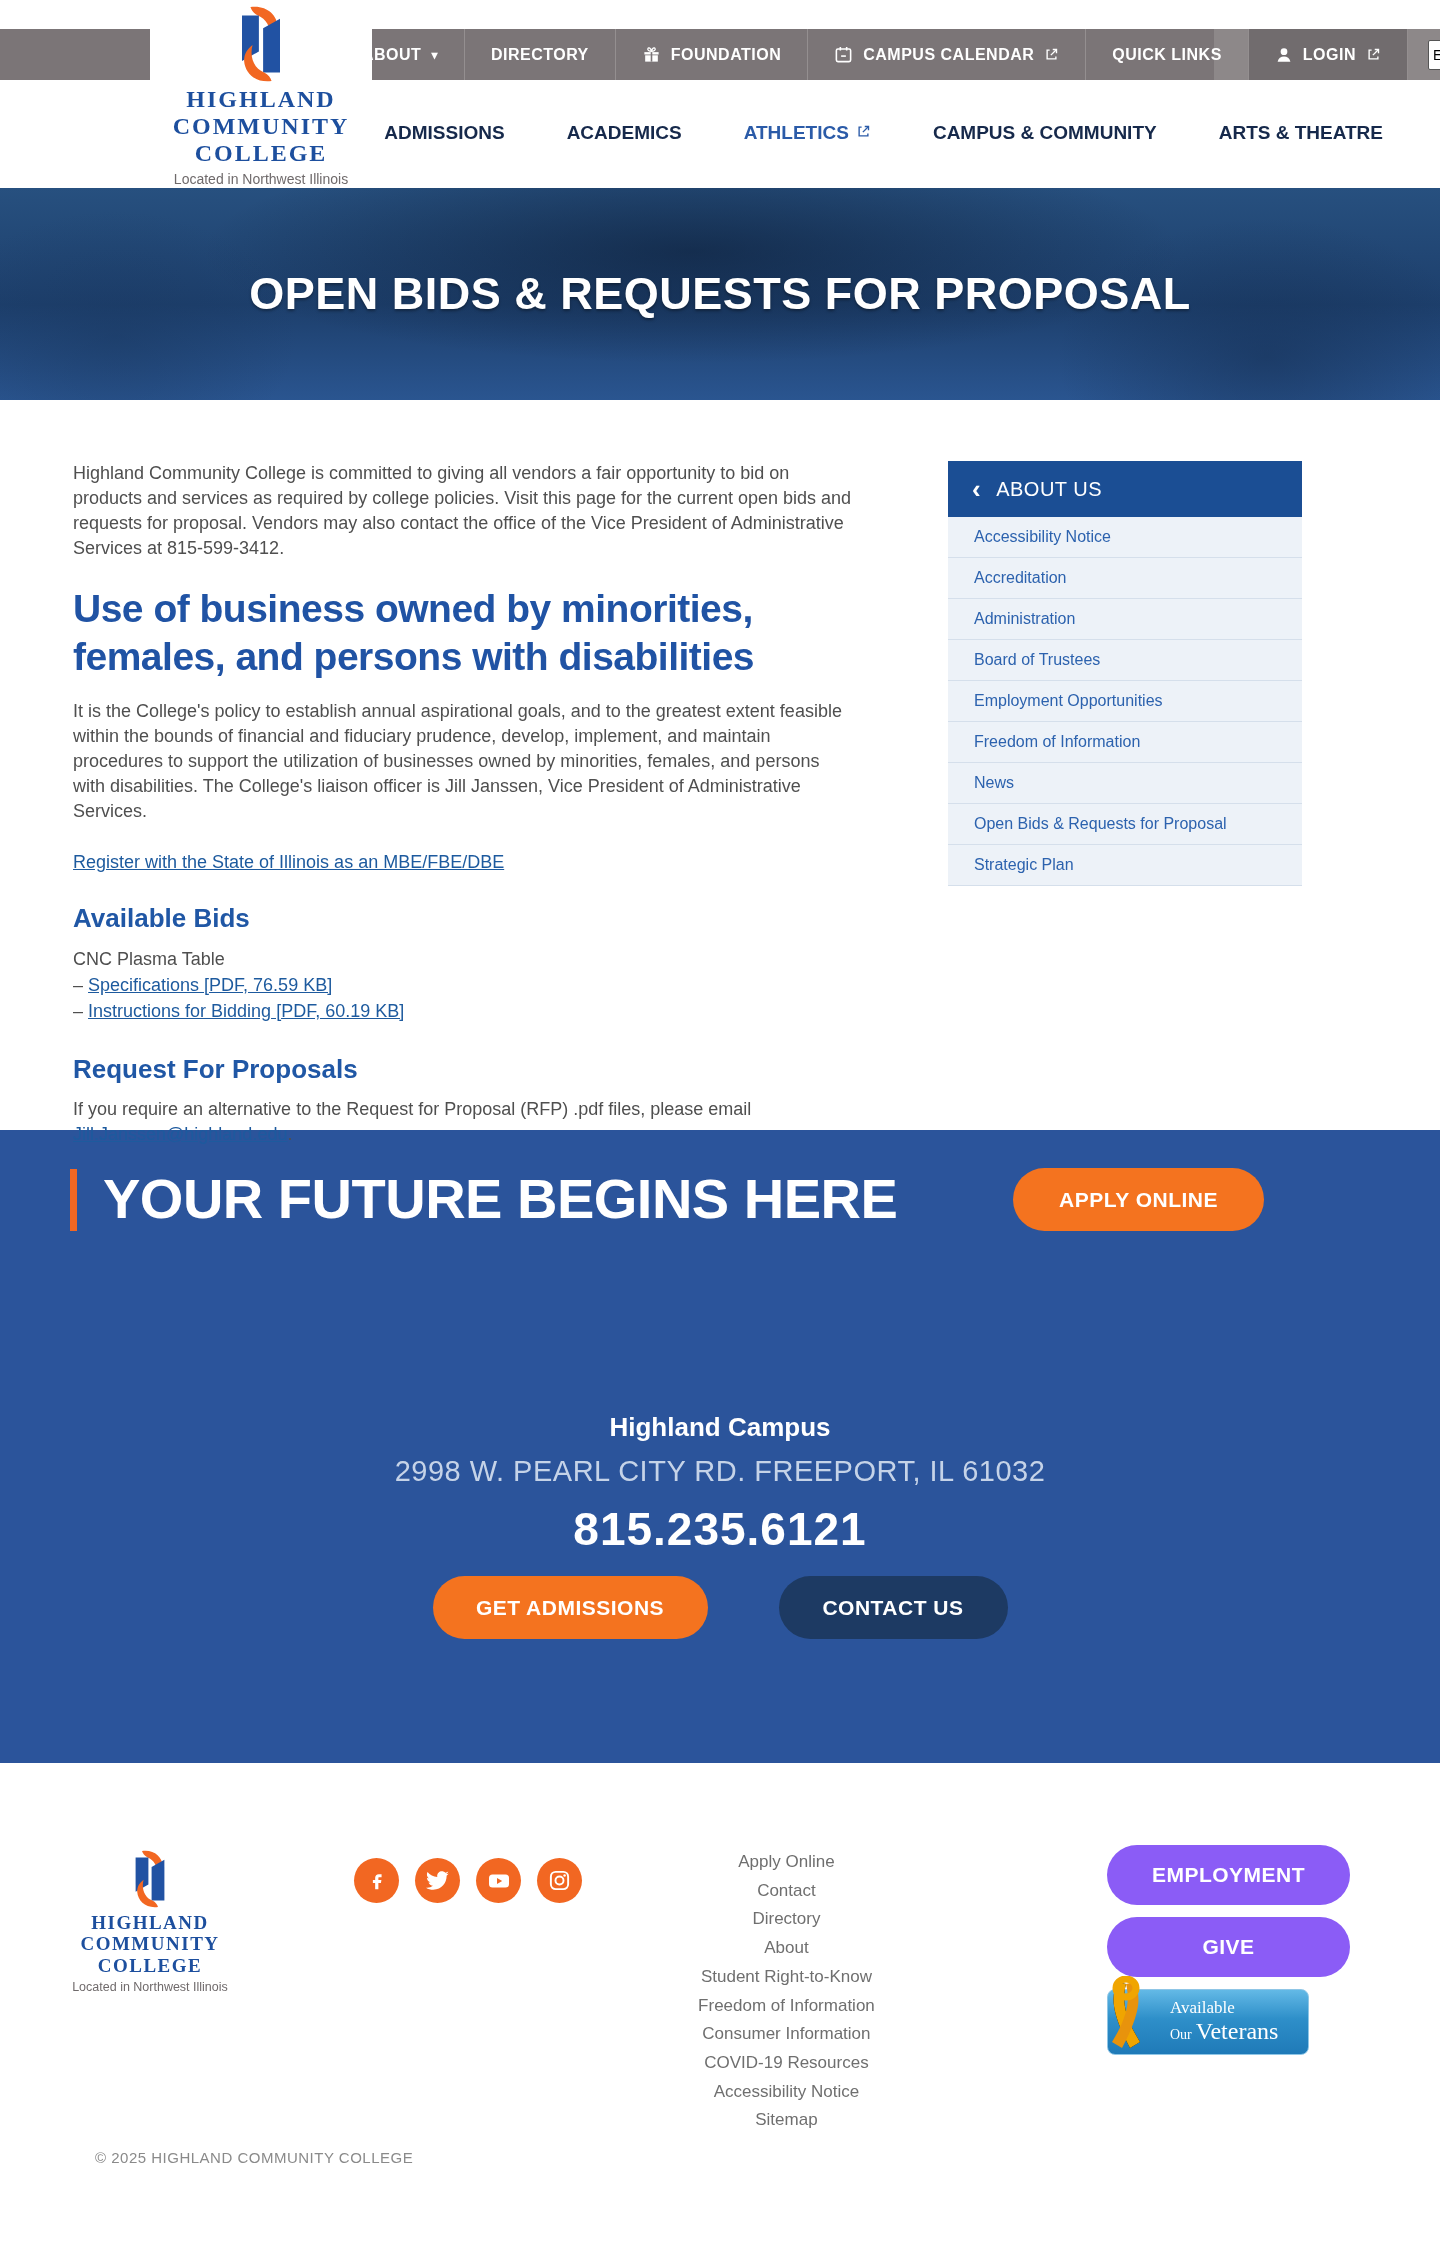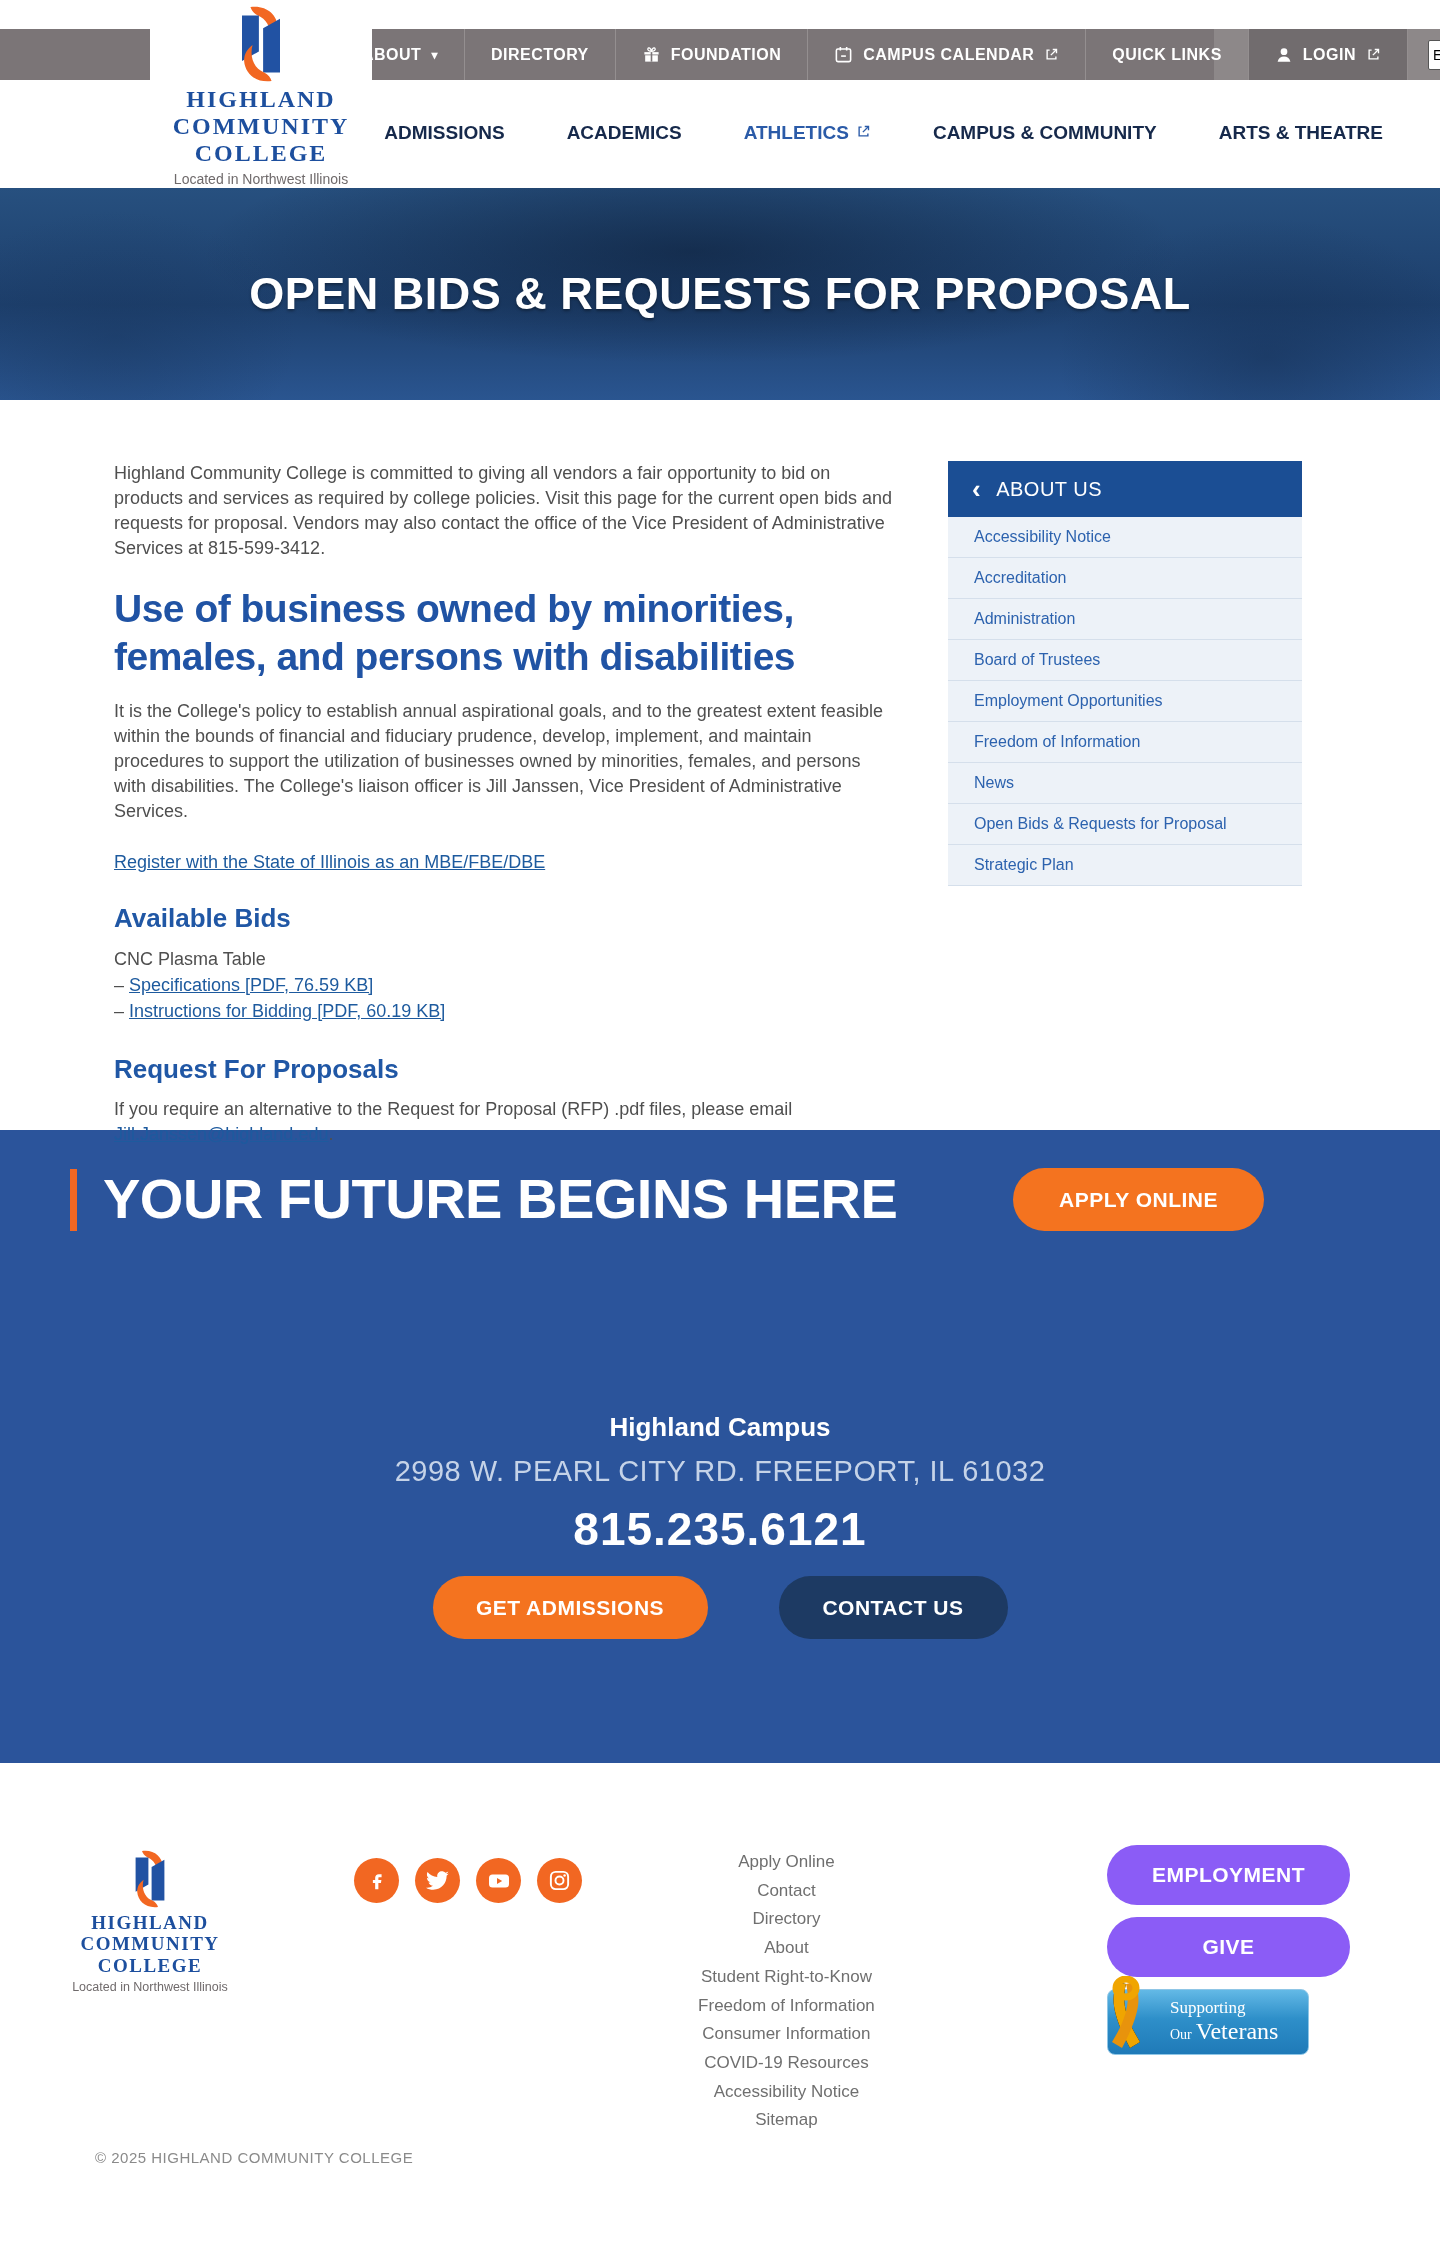--- a/index.html
+++ b/index.html
@@ -30,21 +30,21 @@
   .hero { height:212px; display:flex; align-items:center; justify-content:center;
     background:
       radial-gradient(ellipse 700px 160px at 48% 30%, rgba(10,25,48,.55), transparent 70%),
       radial-gradient(ellipse 300px 200px at 88% 80%, rgba(20,45,80,.5), transparent 70%),
       radial-gradient(ellipse 260px 180px at 8% 70%, rgba(25,55,95,.45), transparent 70%),
       linear-gradient(180deg, #27507f 0%, #1d3f6c 55%, #2a5590 100%);
   }
   .hero h1 { color:#fff; font-size:45px; font-weight:800; letter-spacing:.5px; text-shadow:0 2px 3px rgba(0,0,0,.35); }
 
   
-  .content { display:flex; height:730px; padding:61px 138px 0 114px; background:#fff; }
+  .content { display:flex; height:730px; padding:61px 138px 0 73px; background:#fff; }
   .col-main { width:780px; }
   .col-main p { font-size:18px; line-height:25px; color:#4f4f4f; }
   .col-main h2 { font-size:39px; line-height:48px; color:#2053a4; font-weight:700; letter-spacing:-.5px; margin:24px 0 18px; }
   .col-main h3 { font-size:26px; color:#2057a5; font-weight:700; margin:30px 0 12px; }
   .textlink { color:#1d5a9e; text-decoration:underline; }
   .register { display:inline-block; margin-top:28px; font-size:18px; }
   .bid-name, .bid-line { font-size:18px; line-height:26px; color:#4f4f4f; }
   .rfp-p { margin-top:4px; }
 
   .sidebar { width:354px; margin-left:auto; }
@@ -340,19 +340,19 @@
       <button class="f-btn">GIVE</button>
       <a class="vets">
         <span>
           <svg width="52" height="92" viewBox="0 0 52 92">
             <path d="M18 6 C10 20, 12 38, 30 72 L40 66 C24 40, 22 24, 26 8 Z" fill="#f0a javascript500"></path>
             <path d="M18 6 C10 20, 12 38, 30 72 L40 66 C24 40, 22 24, 26 8 Z" fill="#f0a500"></path>
             <path d="M34 6 C42 20, 40 38, 22 72 L12 66 C28 40, 30 24, 26 8 Z" fill="#e8930c"></path>
             <ellipse cx="26" cy="12" rx="10" ry="9" fill="none" stroke="#f0a500" stroke-width="7"></ellipse>
           </svg>
         </span>
-        <span class="vets-l1">Supporting</span>
+        <span class="vets-l1">Available</span>
         <span class="vets-l2"><span class="vets-small">Our</span> <span class="vets-large">Veterans</span></span>
       </a>
     </div>
   </div>
   <div class="copyright">© 2025 HIGHLAND COMMUNITY COLLEGE</div>
 </footer>
 
 </body></html>

